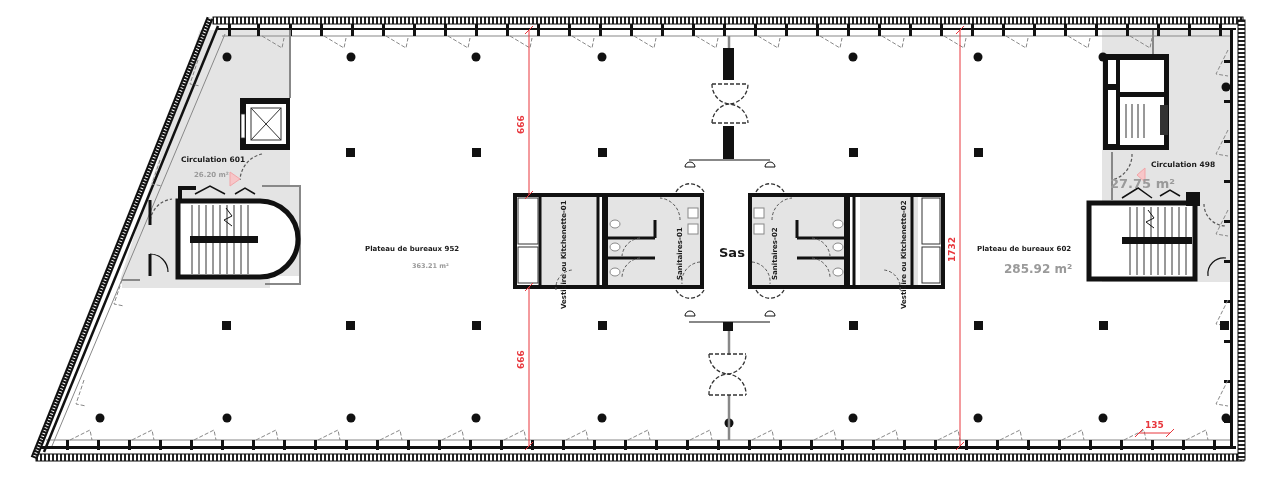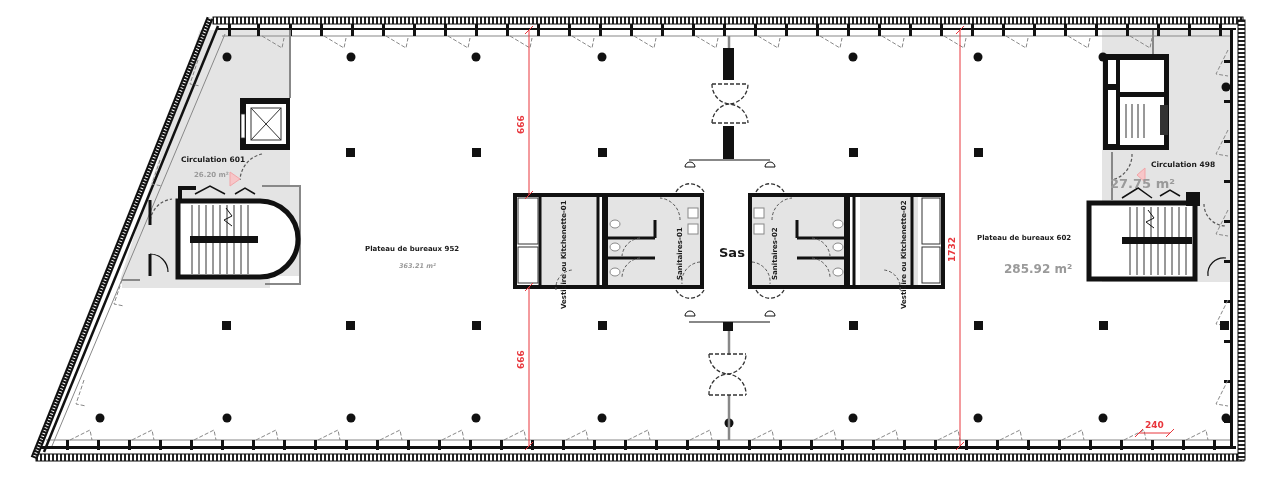--- a/index.html
+++ b/index.html
@@ -422,32 +422,32 @@
     <polygon points="230,172 240,179 230,186"></polygon>
     <polygon points="1145,168 1137,175 1145,182"></polygon>
   </g>
 </svg>
 
   
   <span class="lbl" style="left:181px;top:155px;font-size:7.5px;">Circulation 601</span>
   <span class="area" style="left:194px;top:171px;font-size:7px;">26.20 m²</span>
 
   <span class="lbl" style="left:365px;top:245px;font-size:7px;">Plateau de bureaux 952</span>
-  <span class="area" style="left:399px;top:262px;font-size:6.5px;font-style:italic;">363.21 m²</span>
-
-  <span class="lbl" style="left:977px;top:234px;font-size:7px;">Plateau de bureaux 602</span>
+  <span class="area" style="left:412px;top:262px;font-size:6.5px;">363.21 m²</span>
+
+  <span class="lbl" style="left:977px;top:245px;font-size:7px;">Plateau de bureaux 602</span>
   <span class="area" style="left:1004px;top:262px;font-size:12px;">285.92 m²</span>
 
   <span class="lbl" style="left:1151px;top:160px;font-size:7.5px;">Circulation 498</span>
   <span class="area" style="left:1110px;top:176px;font-size:13px;">27.75 m²</span>
 
   <span class="lbl" style="left:719px;top:245px;font-size:13px;">Sas</span>
 
   <span class="lbl vert" style="left:676px;top:280px;font-size:7px;transform:rotate(-90deg);">Sanitaires-01</span>
   <span class="lbl vert" style="left:771px;top:280px;font-size:7px;transform:rotate(-90deg);">Sanitaires-02</span>
   <span class="lbl vert" style="left:560px;top:309px;font-size:7px;transform:rotate(-90deg);">Vestiaire ou Kitchenette-01</span>
   <span class="lbl vert" style="left:900px;top:309px;font-size:7px;transform:rotate(-90deg);">Vestiaire ou Kitchenette-02</span>
 
   <span class="dim vert" style="left:516px;top:134px;font-size:9px;transform:rotate(-90deg);">666</span>
   <span class="dim vert" style="left:516px;top:369px;font-size:9px;transform:rotate(-90deg);">666</span>
   <span class="dim vert" style="left:947px;top:262px;font-size:9px;transform:rotate(-90deg);">1732</span>
-  <span class="dim" style="left:1145px;top:420px;font-size:9px;">240</span>
+  <span class="dim" style="left:1145px;top:420px;font-size:9px;">135</span>
 </div>
 
 </body></html>

